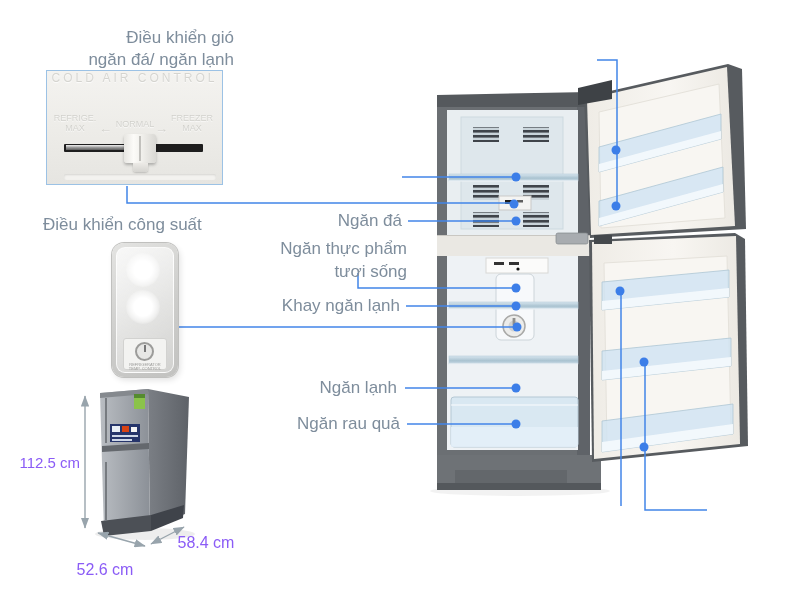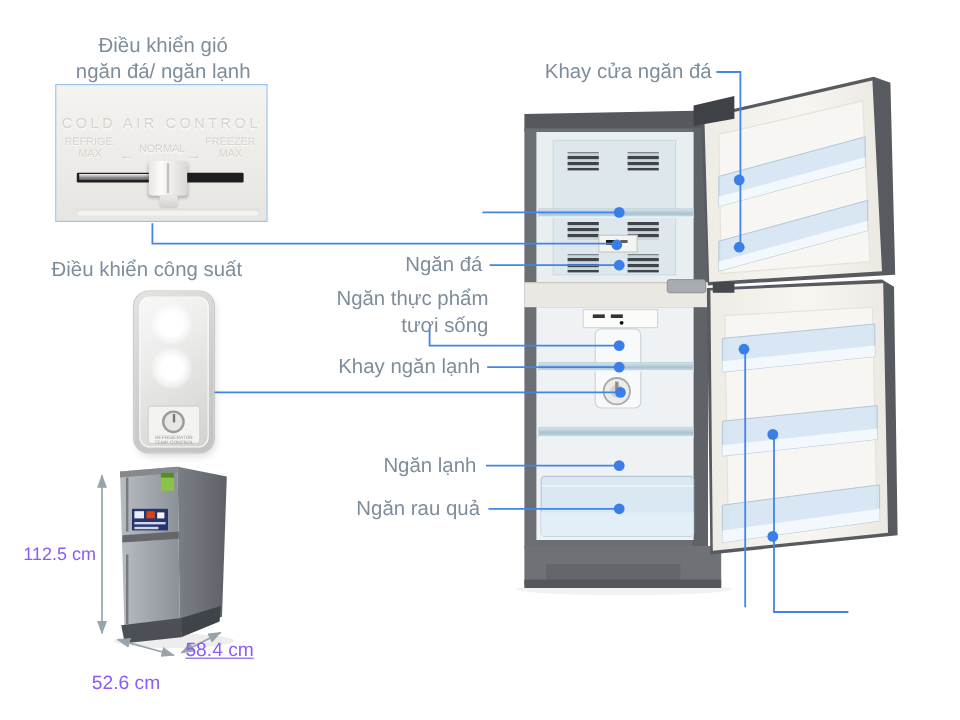--- a/index.html
+++ b/index.html
@@ -2,28 +2,28 @@
 <html><head>
 <meta charset="utf-8">
 <title>Refrigerator diagram</title>
 <style>
   html,body{margin:0;padding:0;background:#ffffff;}
   #canvas{position:relative;width:800px;height:600px;background:#ffffff;overflow:hidden;
           font-family:"Liberation Sans",sans-serif;}
   svg{position:absolute;left:0;top:0;}
   .lbl{position:absolute;font-size:17px;line-height:22px;color:#7e8d9c;}
   .pre{white-space:pre-line;}
-  .r{text-align:right;} .c{text-align:center;}
+  .r{text-align:right;} .c{text-align:right;}
   .dim{position:absolute;font-size:15px;color:#8b5cf6;}
   
   #air-panel{position:absolute;left:46px;top:70px;width:177px;height:115px;
     border:1px solid #9cc2e5;background:linear-gradient(180deg,#f4f3f0 0%,#ecebe7 60%,#e6e5e1 100%);
     box-sizing:border-box;}
   .emboss{position:absolute;color:rgba(160,160,152,0.38);text-shadow:0 1px 1px rgba(255,255,255,0.85);}
-  #air-title{left:0;right:0;top:25px;text-align:center;font-size:12px;letter-spacing:3px;}
+  #air-title{left:0;right:0;top:0;text-align:center;font-size:12px;letter-spacing:3px;}
   .emb-s{font-size:9px;line-height:10px;text-align:center;white-space:pre-line;}
   #emb-left{left:6px;top:42px;width:44px;}
   #emb-mid{left:66px;top:48px;width:44px;}
   #emb-right{right:6px;top:42px;width:48px;}
   .emb-arrow{font-size:13px;top:50px;}
   #arrow-left{left:52px;} #arrow-right{left:108px;}
   #groove{position:absolute;left:17px;top:73px;width:139px;height:8px;background:#1e1e1e;border-radius:1px;}
   #groove-metal{position:absolute;left:2px;top:1px;width:58px;height:5px;
     background:linear-gradient(180deg,#f2f2f2 0%,#9a9a9a 50%,#5c5c5c 100%);}
   #knob{position:absolute;left:77px;top:63px;width:32px;height:29px;border-radius:3px;
@@ -271,25 +271,24 @@
     <div class="glow" id="glow2"></div>
     <div id="dial-unit">
       <div id="dial">
         <div id="dial-notch"></div>
       </div>
       <div id="dial-text">REFRIGERATOR
 TEMP. CONTROL</div>
     </div>
   </div>
 
-  <div class="lbl r" style="left:420px;top:49px;width:173px;">Khay cửa ngăn đá</div>
   <div class="lbl r" style="left:270px;top:210px;width:132px;">Ngăn đá</div>
   <div class="lbl r pre" style="left:270px;top:237px;width:137px;line-height:23px;">Ngăn thực phẩm
 tươi sống</div>
   <div class="lbl r" style="left:270px;top:295px;width:130px;">Khay ngăn lạnh</div>
   <div class="lbl r" style="left:270px;top:377px;width:127px;">Ngăn lạnh</div>
   <div class="lbl r" style="left:270px;top:413px;width:130px;">Ngăn rau quả</div>
 
   <div class="dim r" style="left:8px;top:454px;width:72px;text-align:right;">112.5 cm</div>
   <div class="dim c" style="left:67px;top:561px;width:76px;font-size:16px;text-align:center;">52.6 cm</div>
-  <div class="dim c" style="left:145px;top:534px;width:76px;font-size:16px;text-decoration:underline;">58.4 cm</div>
+  <div class="dim c" style="left:168px;top:534px;width:76px;font-size:16px;text-align:center;">58.4 cm</div>
 
 </div>
 
 </body></html>

